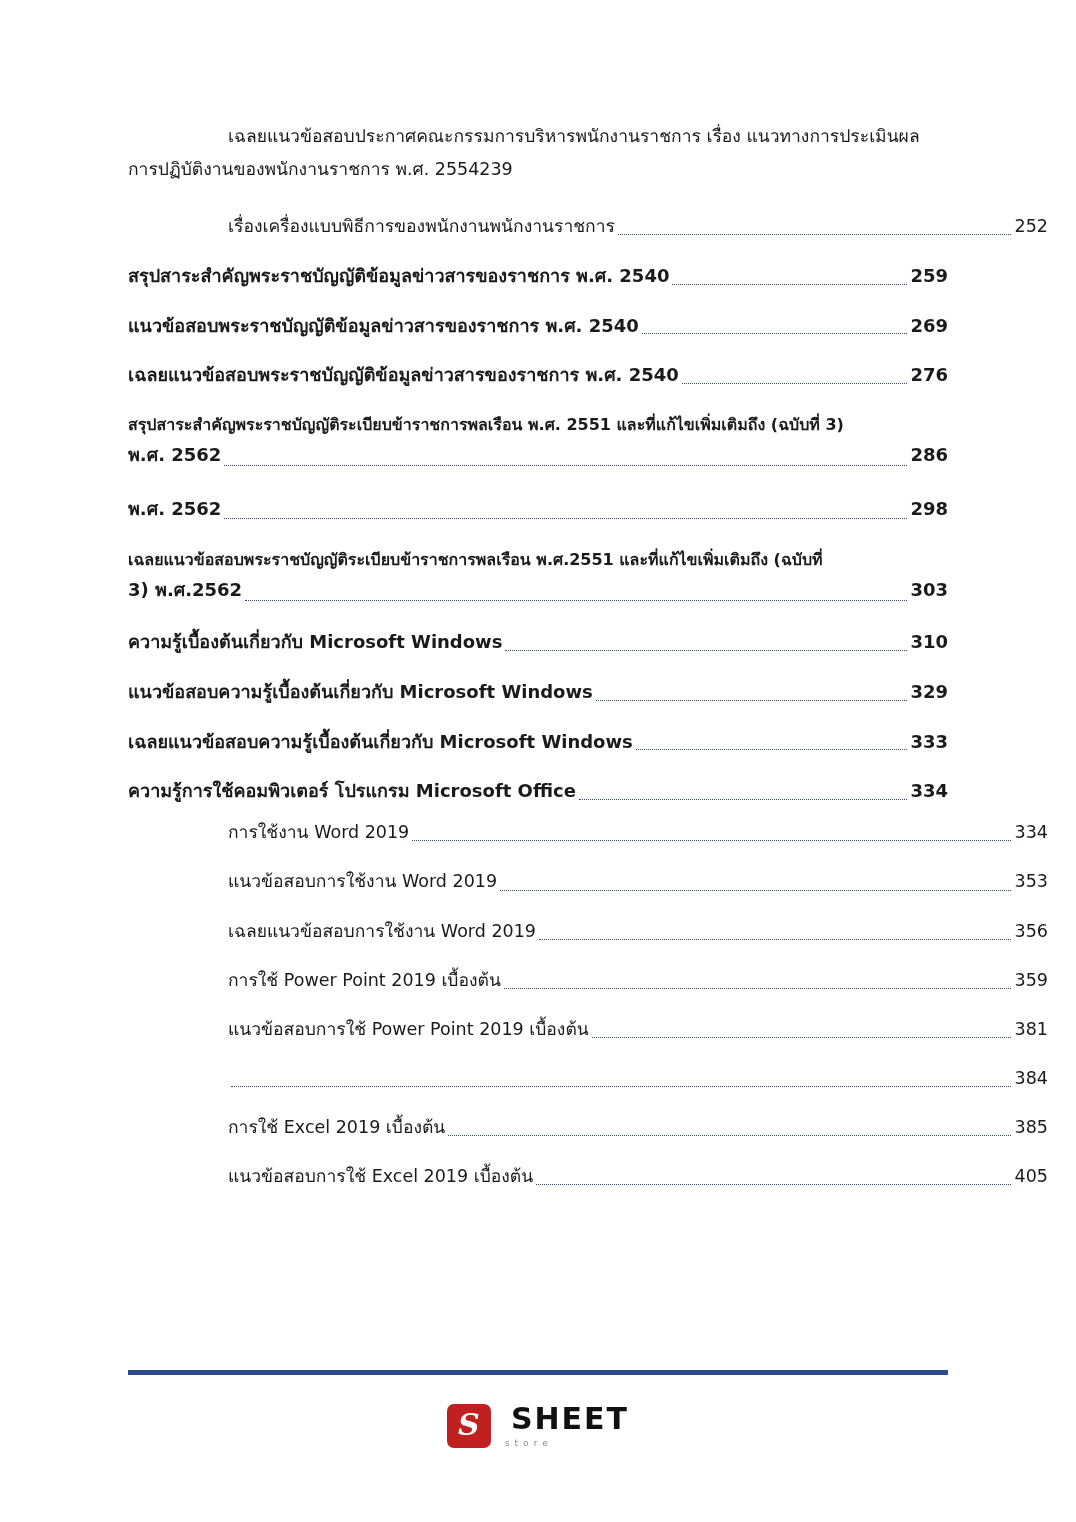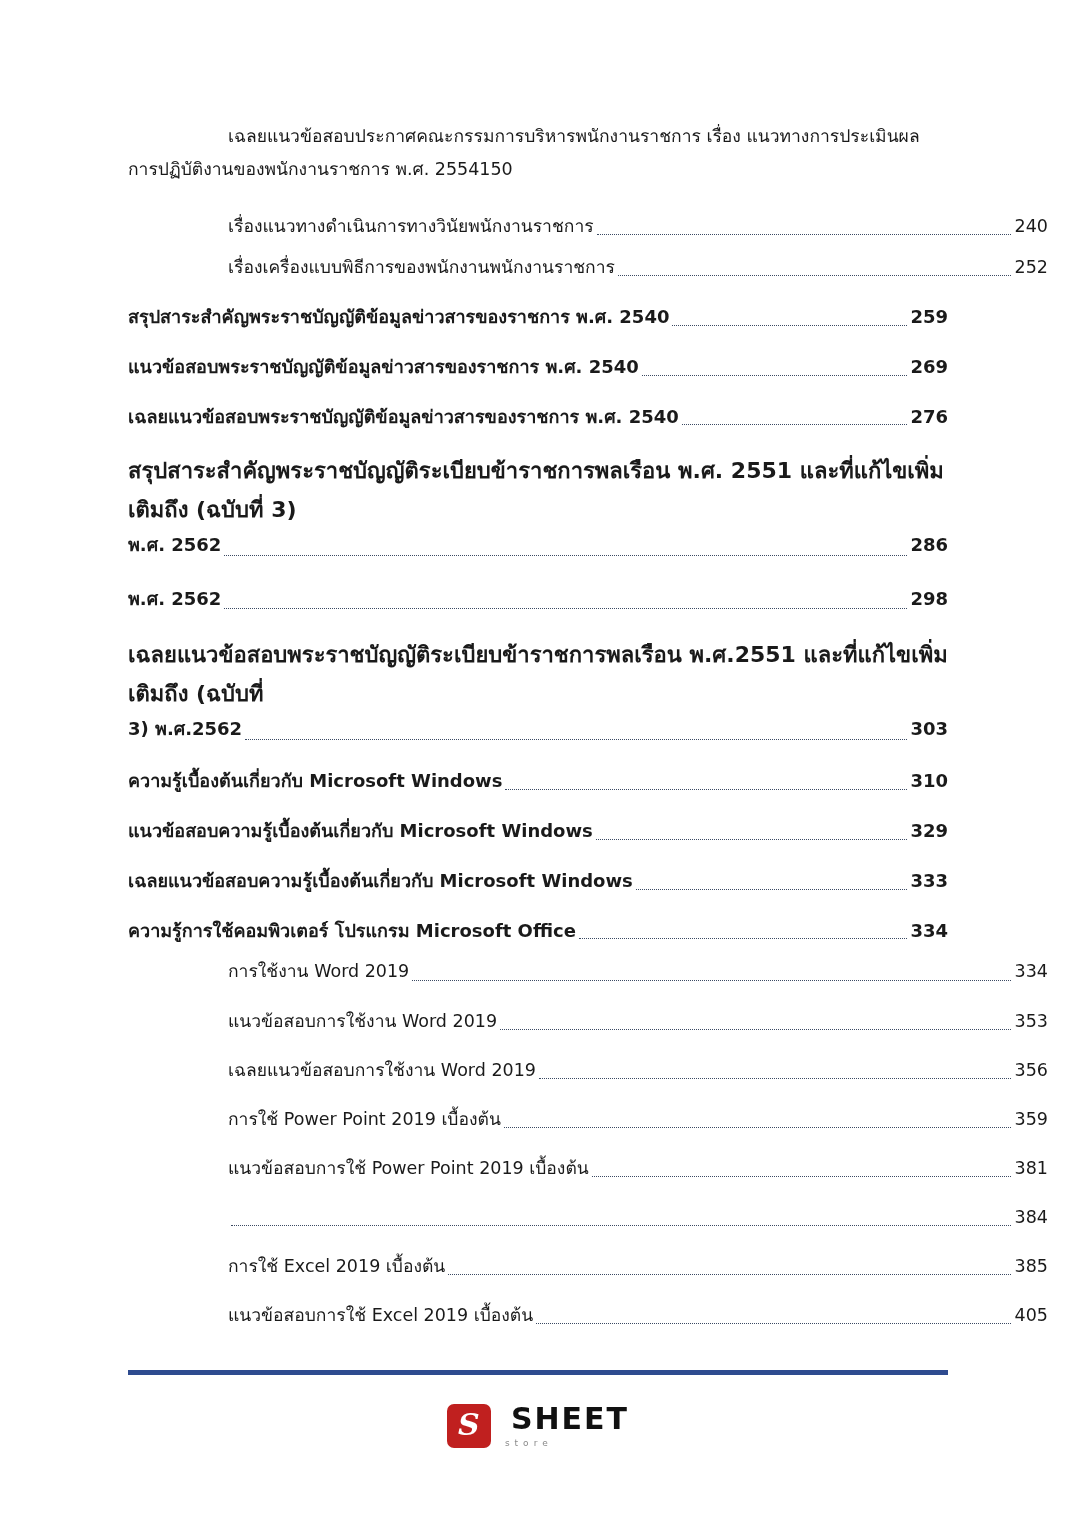--- a/index.html
+++ b/index.html
@@ -94,21 +94,21 @@
   .intro-entry .line2 {
     display: flex;
     align-items: flex-end;
     width: 100%;
     white-space: nowrap;
   }
 
   
   .wrap .l1 {
     font-weight: bold;
-    font-size: 22px;
+    font-size: 16px;
     line-height: 1.75;
   }
   .wrap .l2 {
     display: flex;
     align-items: flex-end;
     width: 100%;
     font-weight: bold;
     font-size: 18px;
     line-height: 1.75;
     white-space: nowrap;
@@ -185,29 +185,24 @@
 
 <div class="page">
 
   <div class="toc">
 
     <div class="intro-entry">
       <div class="line1">เฉลยแนวข้อสอบประกาศคณะกรรมการบริหารพนักงานราชการ เรื่อง แนวทางการประเมินผล</div>
       <div class="line2">
         <span class="title">การปฏิบัติงานของพนักงานราชการ พ.ศ. 2554</span>
         <span class="leader"></span>
-        <span class="page-num">150</span>
-      </div>
-    </div>
-
-    <div class="toc-entry lvl2 tight">
-      <span class="title">เรื่องแนวทางดำเนินการทางวินัยพนักงานราชการ</span>
-      <span class="leader"></span>
-      <span class="page-num">240</span>
-    </div>
+        <span class="page-num">239</span>
+      </div>
+    </div>
+
 
     <div class="toc-entry lvl2 tight">
       <span class="title">เรื่องเครื่องแบบพิธีการของพนักงานพนักงานราชการ</span>
       <span class="leader"></span>
       <span class="page-num">252</span>
     </div>
 
     <div class="toc-entry lvl1">
       <span class="title">สรุปสาระสำคัญพระราชบัญญัติข้อมูลข่าวสารของราชการ พ.ศ. 2540</span>
       <span class="leader"></span>

